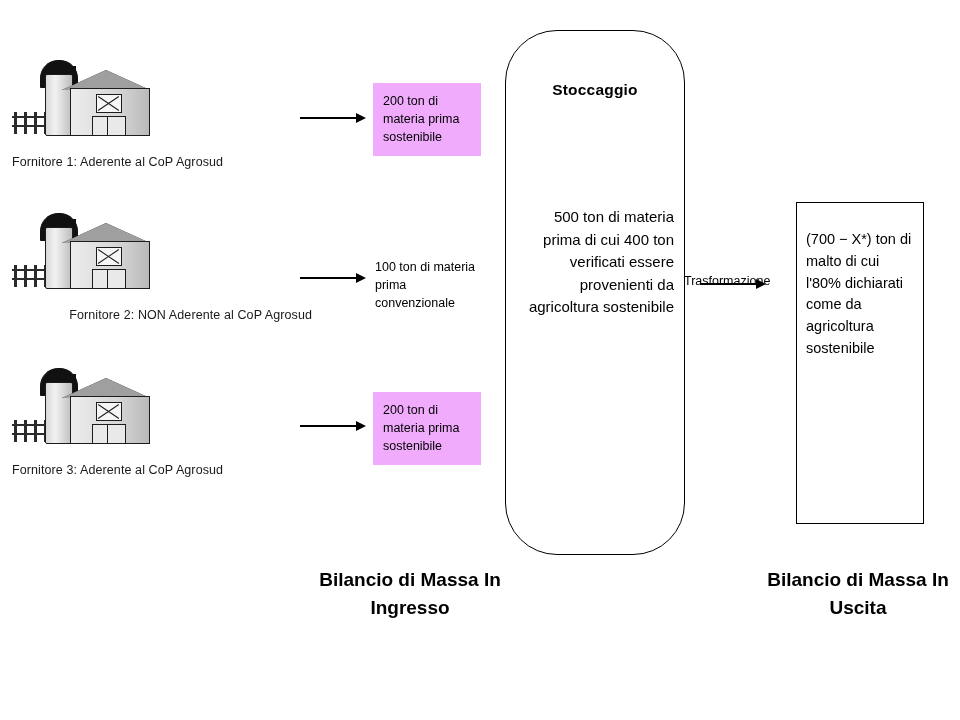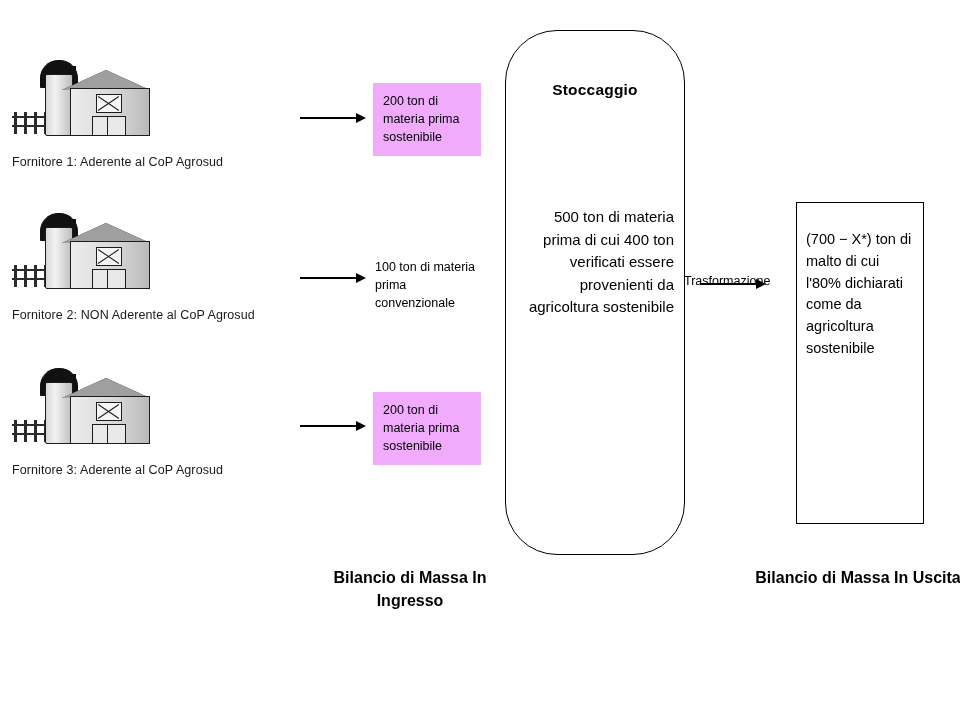--- a/index.html
+++ b/index.html
@@ -230,21 +230,21 @@
     left: 9px; top: 208px;
     width: 112px;
     font-size: 12.5px;
     line-height: 1.5;
   }
 
   
   .caption {
     position: absolute;
     text-align: center;
-    font-size: 16px;
+    font-size: 19px;
     font-weight: bold;
     line-height: 1.45;
   }
   .caption-in  { left: 300px; top: 566px; width: 220px; }
   .caption-out { left: 738px; top: 566px; width: 240px; }
 </style>
 </head>
 <body>
 
 <div class="stage">
@@ -288,21 +288,21 @@
         <div class="post" style="left:32px;"></div>
       </div>
       <div class="silo-cap"></div>
       <div class="silo-neck"></div>
       <div class="silo-body"></div>
       <div class="barn-roof"></div>
       <div class="barn"></div>
       <div class="barn-window"></div>
       <div class="barn-door"></div>
     </div>
-    <div class="supplier-label" style="margin-top:8px;">Fornitore 2: NON Aderente al CoP Agrosud</div>
+    <div class="supplier-label" style="margin-top:8px;text-align:right;">Fornitore 2: NON Aderente al CoP Agrosud</div>
   </div>
 
   <div class="arrow" style="left:300px; top:272px; width:66px;">
     <div class="shaft"></div>
       <div class="head"></div>
   </div>
 
   <div class="plain-box" style="left:375px; top:258px;">100 ton di materia prima convenzionale</div>
 
   <div class="supplier" style="left:12px; top:370px;">

